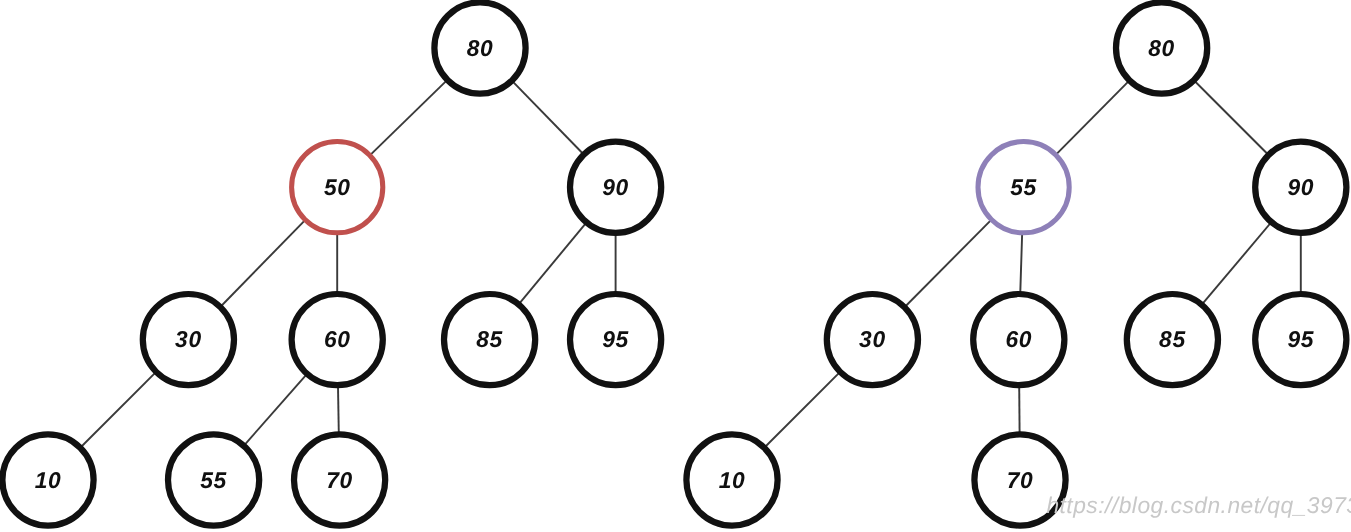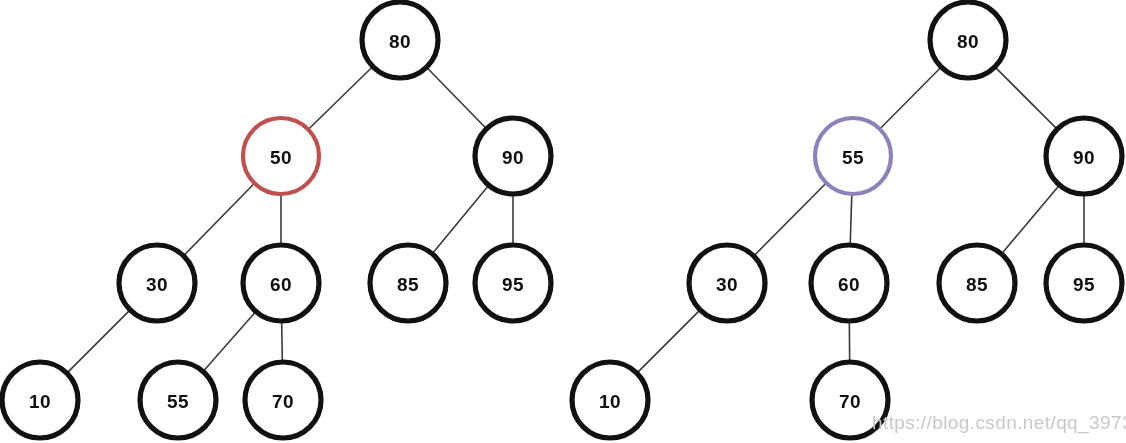--- a/index.html
+++ b/index.html
@@ -10,20 +10,21 @@
   }
   body {
     font-family: "Liberation Sans", sans-serif;
   }
   #canvas {
     position: relative;
     width: 1126px;
     height: 443px;
     background: #ffffff;
     overflow: hidden;
+    font-style: italic;
   }
   #diagram-svg {
     position: absolute;
     left: 0;
     top: 0;
     width: 1126px;
     height: 443px;
   }
   .edge-line {
     stroke: #3a3a3a;

